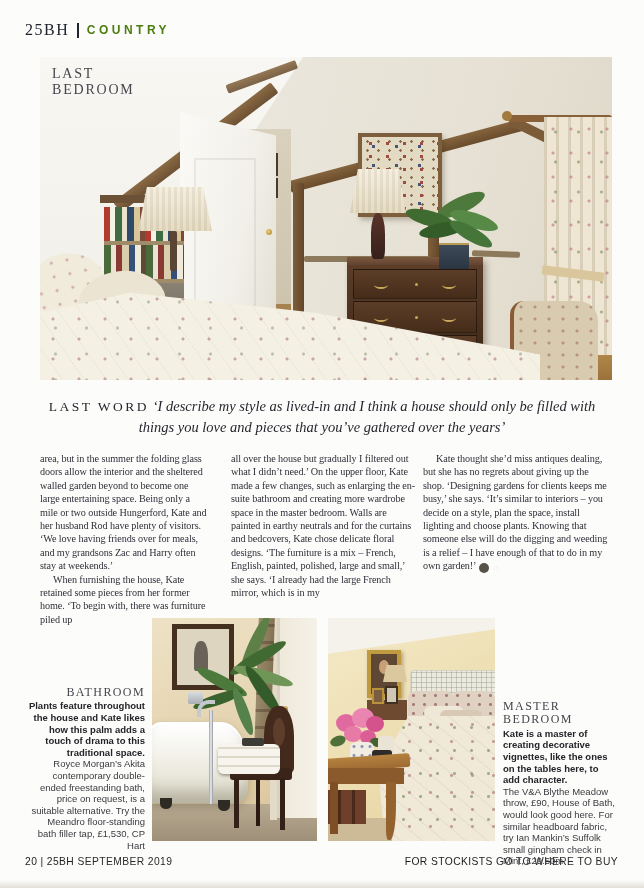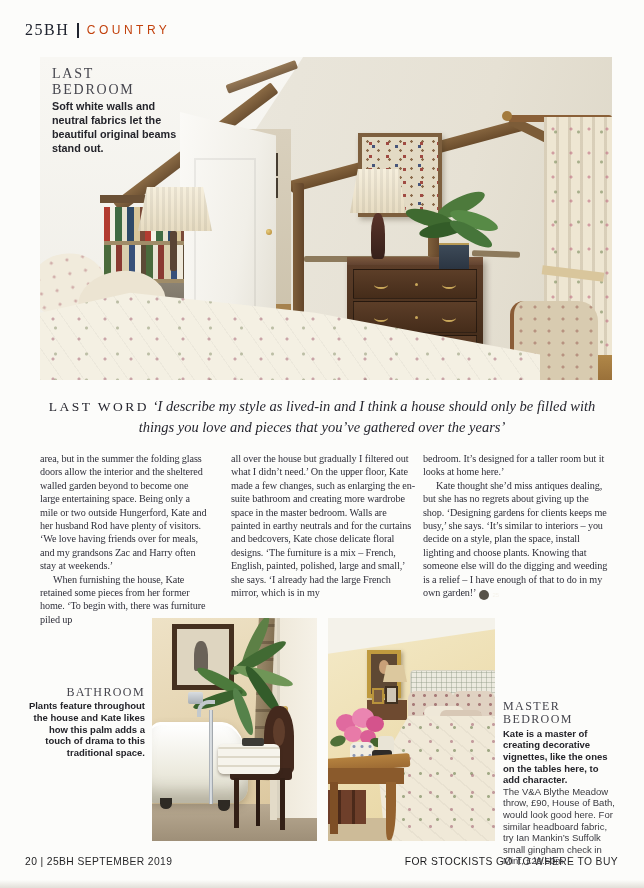--- a/index.html
+++ b/index.html
@@ -4,22 +4,22 @@
 <style>
   html,body{margin:0;padding:0;}
   body{width:644px;height:888px;background:#fcfcfa;position:relative;overflow:hidden;
        font-family:"Liberation Serif",serif;-webkit-font-smoothing:antialiased;}
   .page{position:absolute;inset:0;}
 
   
   .masthead{position:absolute;left:25px;top:21px;display:flex;align-items:center;gap:8px;}
   .brand{font-family:"Liberation Serif",serif;font-size:16px;letter-spacing:1.5px;color:#20242f;}
   .mast-rule{display:inline-block;width:1.5px;height:15px;background:#20242f;}
-  .section{font-family:"Liberation Sans",sans-serif;font-weight:normal;font-size:12px;
-           letter-spacing:3.5px;color:#c2410c;}
+  .section{font-family:"Liberation Sans",sans-serif;font-weight:bold;font-size:12px;
+           letter-spacing:3.5px;color:#4d7c0f;}
 
   
   .hero{position:absolute;left:40px;top:57px;width:572px;height:323px;margin:0;overflow:hidden;background:#e8e4d9;}
   .h-wall{position:absolute;inset:0;background:linear-gradient(105deg,#efece4 0%,#e9e5da 40%,#e6e1d4 70%,#ddd7c7 100%);}
   .h-ceiling{position:absolute;inset:0;background:linear-gradient(#f8f7f3,#efede6);
              clip-path:polygon(0 0,46% 0,9% 100%,0 100%);}
   .beam{position:absolute;border-radius:2px;background:linear-gradient(#8a6a44,#6d5133);}
   .h-beam-slope{left:77px;top:144px;width:198px;height:13px;transform:rotate(-37.3deg);transform-origin:0 50%;}
   .h-beam-slope2{left:187px;top:28px;width:74px;height:9px;transform:rotate(-20deg);transform-origin:0 50%;opacity:.9;}
   .h-beam-top{left:250px;top:124px;width:240px;height:12px;transform:rotate(-15deg);transform-origin:0 50%;background:linear-gradient(#85643e,#6a4c2c);}
@@ -330,37 +330,35 @@
 
     <div class="h-pillow p1"></div>
     <div class="h-pillow p2"></div>
     <div class="h-bed"></div>
 
     <figcaption class="hero-caption">
       <div class="cap-head">
         <span>LAST</span><br>
         <span>BEDROOM</span>
       </div>
-      <p class="cap-bold">Soft white walls and neutral fabrics let the beautiful original beams stand out.</p>
     </figcaption>
   </figure>
 
   <section class="pullquote">
     <span class="pq-label">LAST WORD</span><span class="pq-text"> ‘I describe my style as lived-in and I think a house should only be filled with things you love and pieces that you’ve gathered over the years’</span>
   </section>
 
   <section class="col col1">
     <p>area, but in the summer the folding glass doors allow the interior and the sheltered walled garden beyond to become one large entertaining space. Being only a mile or two outside Hungerford, Kate and her husband Rod have plenty of visitors. ‘We love having friends over for meals, and my grandsons Zac and Harry often stay at weekends.’</p>
     <p class="indent">When furnishing the house, Kate retained some pieces from her former home. ‘To begin with, there was furniture piled up</p>
   </section>
   <section class="col col2">
     <p>all over the house but gradually I filtered out what I didn’t need.’ On the upper floor, Kate made a few changes, such as enlarging the en-suite bathroom and creating more wardrobe space in the master bedroom. Walls are painted in earthy neutrals and for the curtains and bedcovers, Kate chose delicate floral designs. ‘The furniture is a mix – French, English, painted, polished, large and small,’ she says. ‘I already had the large French mirror, which is in my</p>
   </section>
   <section class="col col3">
-    <p>bedroom. It’s designed for a taller room but it looks at home here.’</p>
     <p class="indent"><span>Kate thought she’d miss antiques dealing, but she has no regrets about giving up the shop. ‘Designing gardens for clients keeps me busy,’ she says. ‘It’s similar to interiors – you decide on a style, plan the space, install lighting and choose plants. Knowing that someone else will do the digging and weeding is a relief – I have enough of that to do in my own garden!’</span><span class="endmark">25</span></p>
   </section>
 
   <div class="photo-gutter"></div>
 
   <figure class="photo photo-bath">
     <div class="b-wall"></div>
     <div class="b-floor"></div>
     <div class="b-frame">
       <div class="b-print-fig"></div>
@@ -424,20 +422,21 @@
     <div class="m-trunk"></div>
     <div class="m-tabletop"></div>
     <div class="m-apron"></div>
     <div class="m-leg1"></div>
     <div class="m-leg2"></div>
   </figure>
 
   <aside class="side-cap cap-bath">
     <div class="cap-head">BATHROOM</div>
     <p class="b">Plants feature throughout the house and Kate likes how this palm adds a touch of drama to this traditional space.</p>
+    <p class="r">Royce Morgan’s Akita contemporary double-ended freestanding bath, price on request, is a suitable alternative. Try the Meandro floor-standing bath filler tap, £1,530, CP Hart</p>
   </aside>
 
   <aside class="side-cap cap-master">
     <div class="cap-head">
       <span>MASTER</span><br>
       <span>BEDROOM</span>
     </div>
     <p class="b">Kate is a master of creating decorative vignettes, like the ones on the tables here, to add character.</p>
     <p class="r">The V&amp;A Blythe Meadow throw, £90, House of Bath, would look good here. For similar headboard fabric, try Ian Mankin’s Suffolk small gingham check in Mint, £29.50m</p>
   </aside>

